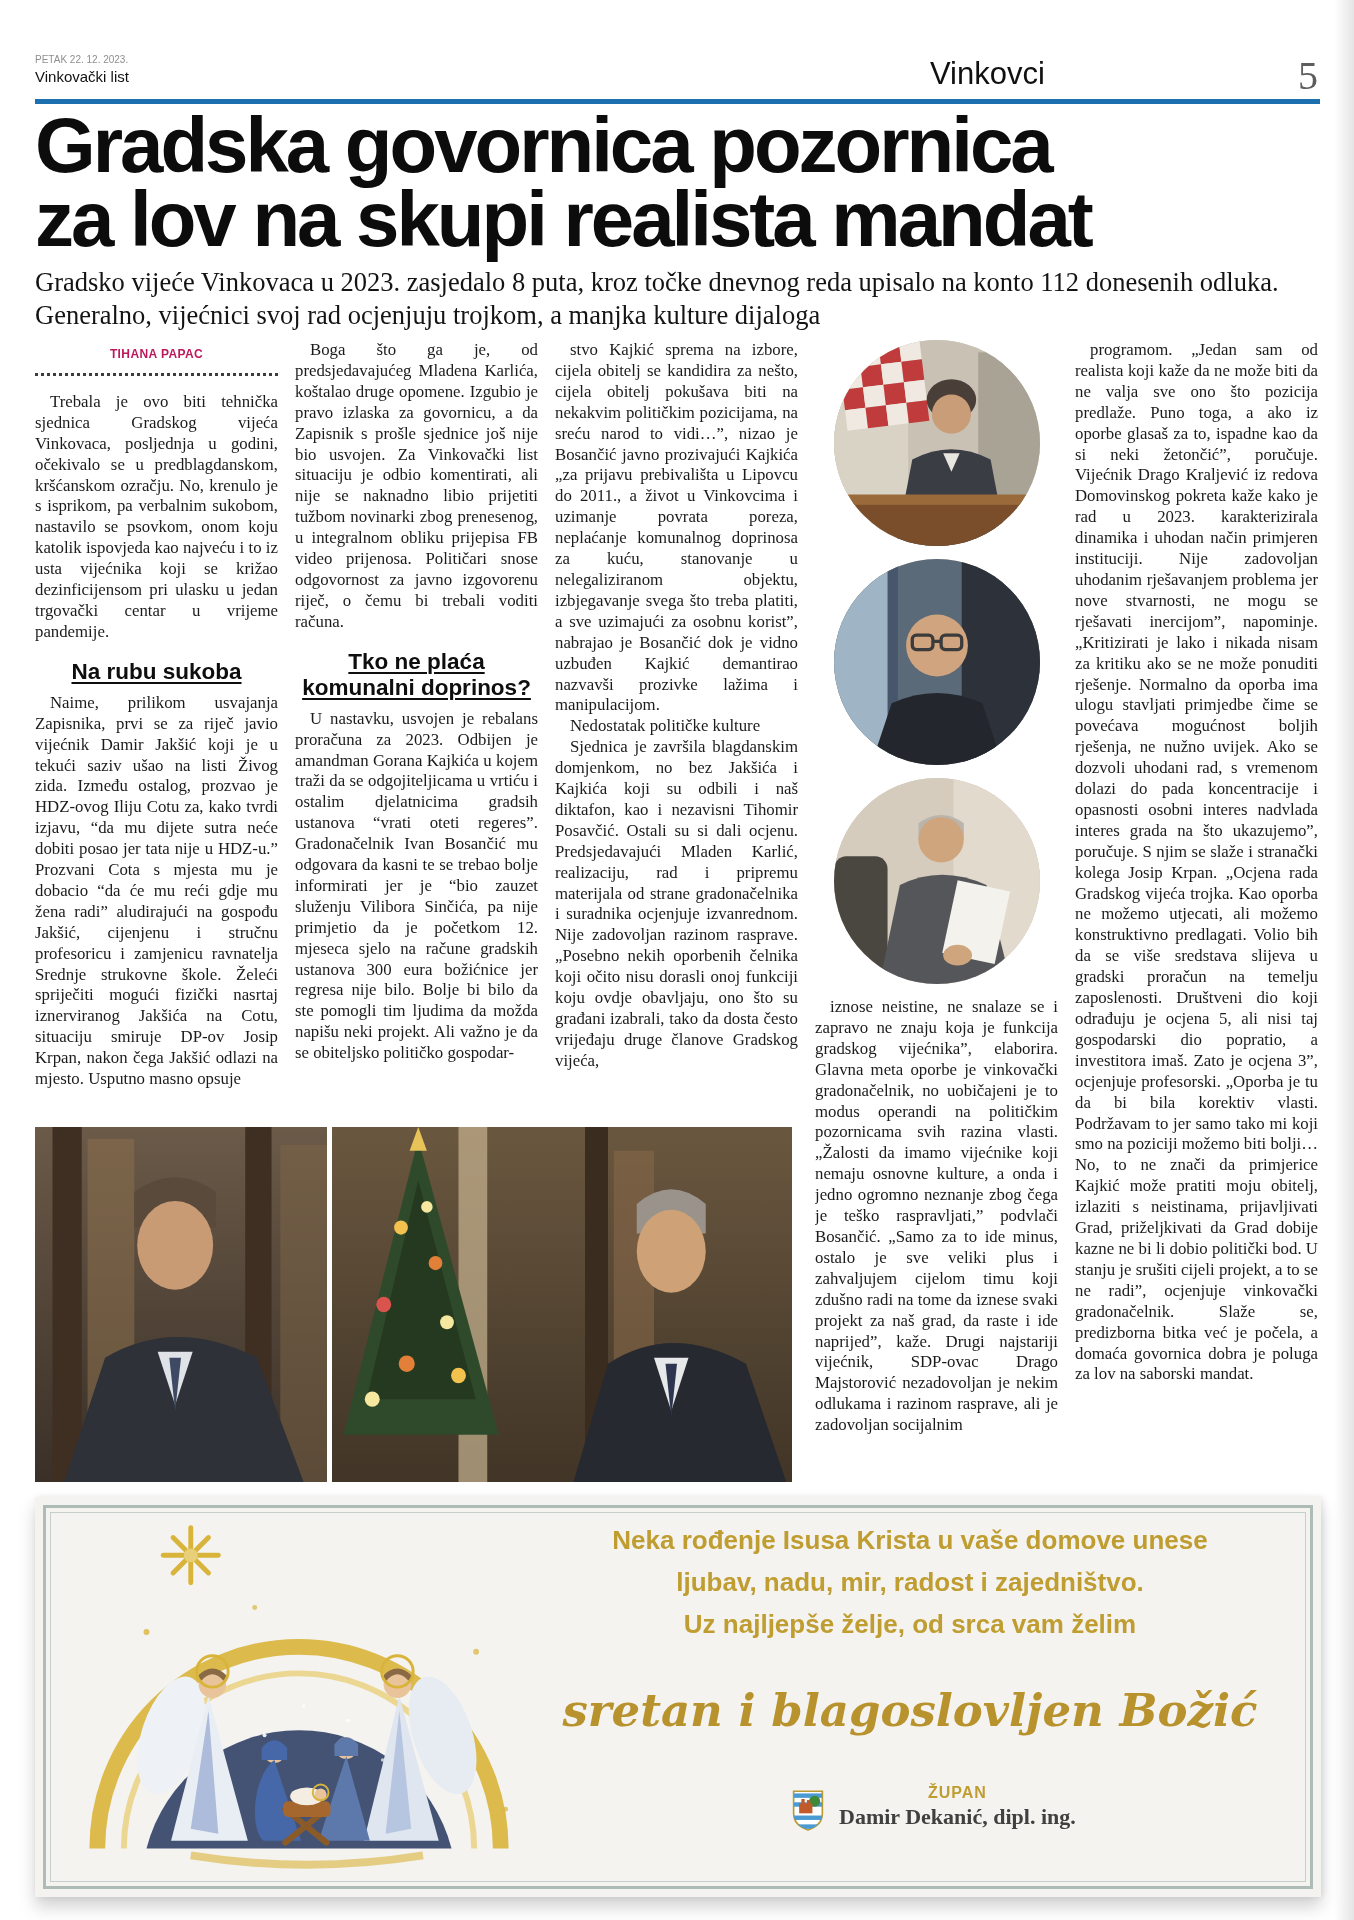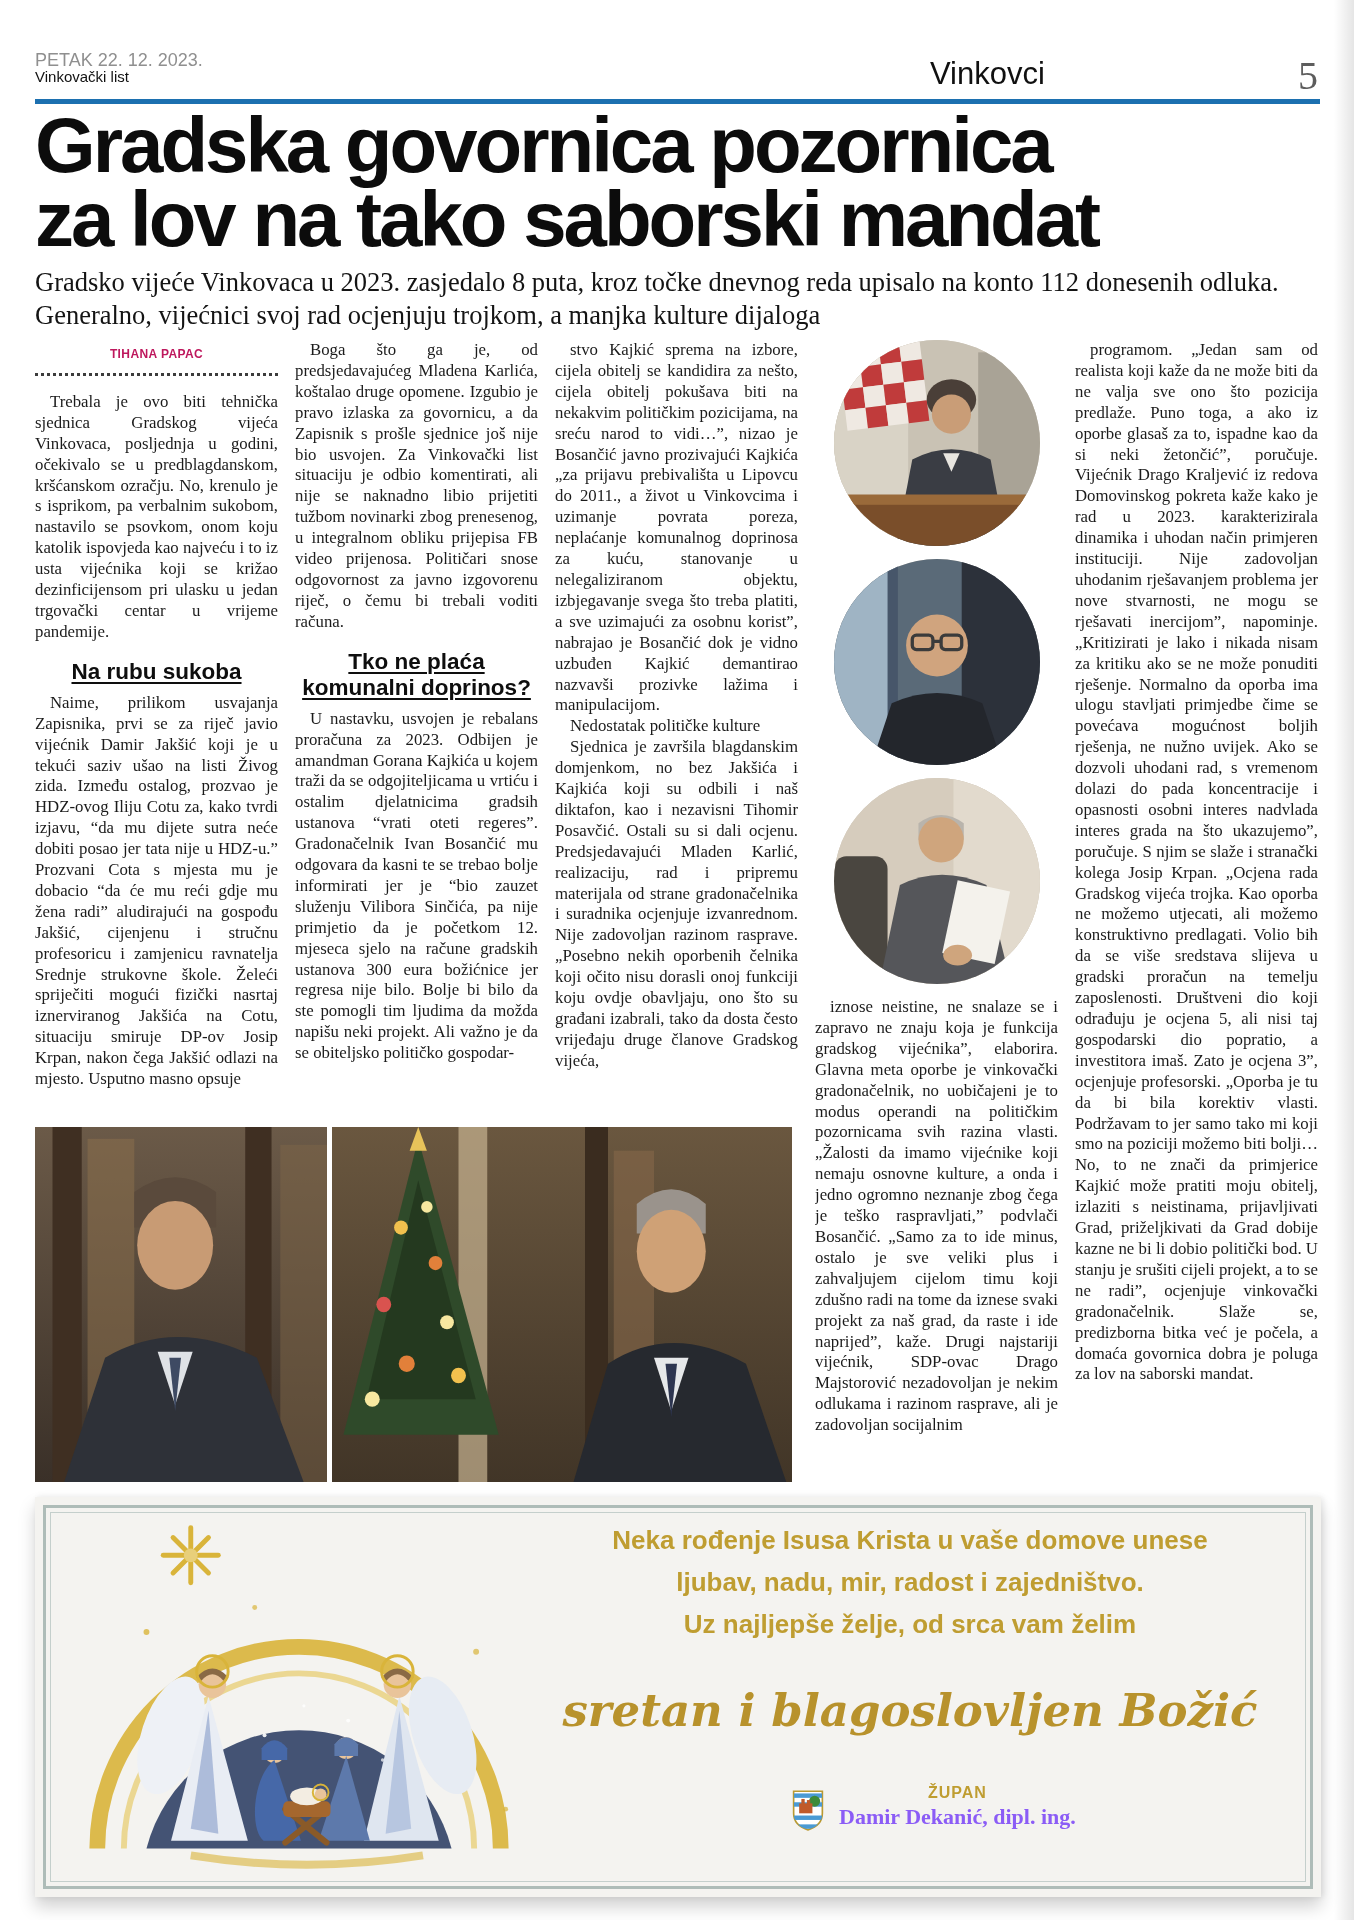--- a/index.html
+++ b/index.html
@@ -2,21 +2,21 @@
 <html><head>
 <meta charset="utf-8">
 <style>
   html,body{margin:0;padding:0;background:#ffffff;}
   .page{position:relative;width:1354px;height:1920px;background:#ffffff;overflow:hidden;
         font-family:"Liberation Serif",serif;color:#1b1b1b;}
   .scan-edge{position:absolute;right:0;top:0;width:20px;height:100%;
         background:linear-gradient(to right,rgba(0,0,0,0),rgba(0,0,0,0.10));}
   
   .masthead{position:absolute;left:35px;top:52px;width:1285px;height:52px;}
-  .mh-date{font-family:"Liberation Sans",sans-serif;font-size:18px;color:#8f8f8f;line-height:16px;}
+  .mh-date{font-family:"Liberation Sans",sans-serif;font-size:10px;color:#8f8f8f;line-height:16px;}
   .mh-pub{font-family:"Liberation Sans",sans-serif;font-size:15px;color:#111;line-height:18px;}
   .mh-section{position:absolute;left:895px;top:4px;font-family:"Liberation Sans",sans-serif;
         font-size:31px;color:#101010;}
   .mh-page{position:absolute;right:2px;top:0px;font-size:40px;color:#5d5d5d;font-weight:normal;}
   .mh-rule{position:absolute;left:0;top:47px;width:100%;height:5px;background:#1c70b0;}
   
   .headline{position:absolute;left:35px;top:108px;width:1290px;
         font-family:"Liberation Sans",sans-serif;font-weight:bold;font-size:78px;
         line-height:74px;letter-spacing:-3px;color:#0c0c0c;}
   .deck{position:absolute;left:35px;top:266px;width:1288px;font-size:26.5px;line-height:33px;color:#141414;}
@@ -46,39 +46,39 @@
   .card-msg{position:absolute;left:505px;top:22px;width:740px;text-align:center;
         font-family:"Liberation Sans",sans-serif;font-weight:bold;font-size:26px;line-height:42px;color:#bf9d31;}
   .card-wish{position:absolute;left:485px;top:182px;width:780px;text-align:center;
         font-family:"DejaVu Serif",serif;font-style:italic;font-weight:bold;
         font-size:45px;line-height:63px;color:#b8922c;}
   .card-sign{position:absolute;left:756px;top:286px;width:420px;display:flex;align-items:flex-end;gap:14px;}
   .crest{width:34px;height:42px;flex:none;}
   .sign-text{text-align:center;}
   .sign-title{font-family:"Liberation Sans",sans-serif;font-weight:bold;font-size:16px;
         letter-spacing:1px;color:#bf9d31;line-height:20px;}
-  .sign-name{font-family:"Liberation Serif",serif;font-weight:bold;font-size:22px;color:#8b5cf6;line-height:28px;}
+  .sign-name{font-family:"Liberation Serif",serif;font-weight:bold;font-size:22px;color:#404040;line-height:28px;}
 </style>
 </head>
 <body>
 
 <div class="page">
   <div class="scan-edge"></div>
 
   <div class="masthead">
     <div class="mh-date">PETAK 22. 12. 2023.</div>
     <div class="mh-pub">Vinkovački list</div>
     <div class="mh-section">Vinkovci</div>
     <div class="mh-page">5</div>
     <div class="mh-rule"></div>
   </div>
 
   <div class="headline">
     <div>Gradska govornica pozornica</div>
-    <div>za lov na tako saborski mandat</div>
+    <div>za lov na skupi realista mandat</div>
   </div>
   <div class="deck">Gradsko vijeće Vinkovaca u 2023. zasjedalo 8 puta, kroz točke dnevnog reda upisalo na konto 112 donesenih odluka. Generalno, vijećnici svoj rad ocjenjuju trojkom, a manjka kulture dijaloga</div>
 
   <div class="cols">
 
     <div class="col short">
       <div class="byline">TIHANA PAPAC</div>
       <p>Trebala je ovo biti tehnička sjednica Gradskog vijeća Vinkovaca, posljednja u godini, očekivalo se u predblagdanskom, kršćanskom ozračju. No, krenulo je s isprikom, pa verbalnim sukobom, nastavilo se psovkom, onom koju katolik ispovjeda kao najveću i to iz usta vijećnika koji se križao dezinficijensom pri ulasku u jedan trgovački centar u vrijeme pandemije.</p>
       <div class="subhead">Na rubu sukoba</div>
       <p>Naime, prilikom usvajanja Zapisnika, prvi se za riječ javio vijećnik Damir Jakšić koji je u tekući saziv ušao na listi Živog zida. Između ostalog, prozvao je HDZ-ovog Iliju Cotu za, kako tvrdi izjavu, “da mu dijete sutra neće dobiti posao jer tata nije u HDZ-u.” Prozvani Cota s mjesta mu je dobacio “da će mu reći gdje mu žena radi” aludirajući na gospođu Jakšić, cijenjenu i stručnu profesoricu i zamjenicu ravnatelja Srednje strukovne škole. Želeći spriječiti mogući fizički nasrtaj iznerviranog Jakšića na Cotu, situaciju smiruje DP-ov Josip Krpan, nakon čega Jakšić odlazi na mjesto. Usputno masno opsuje</p>

